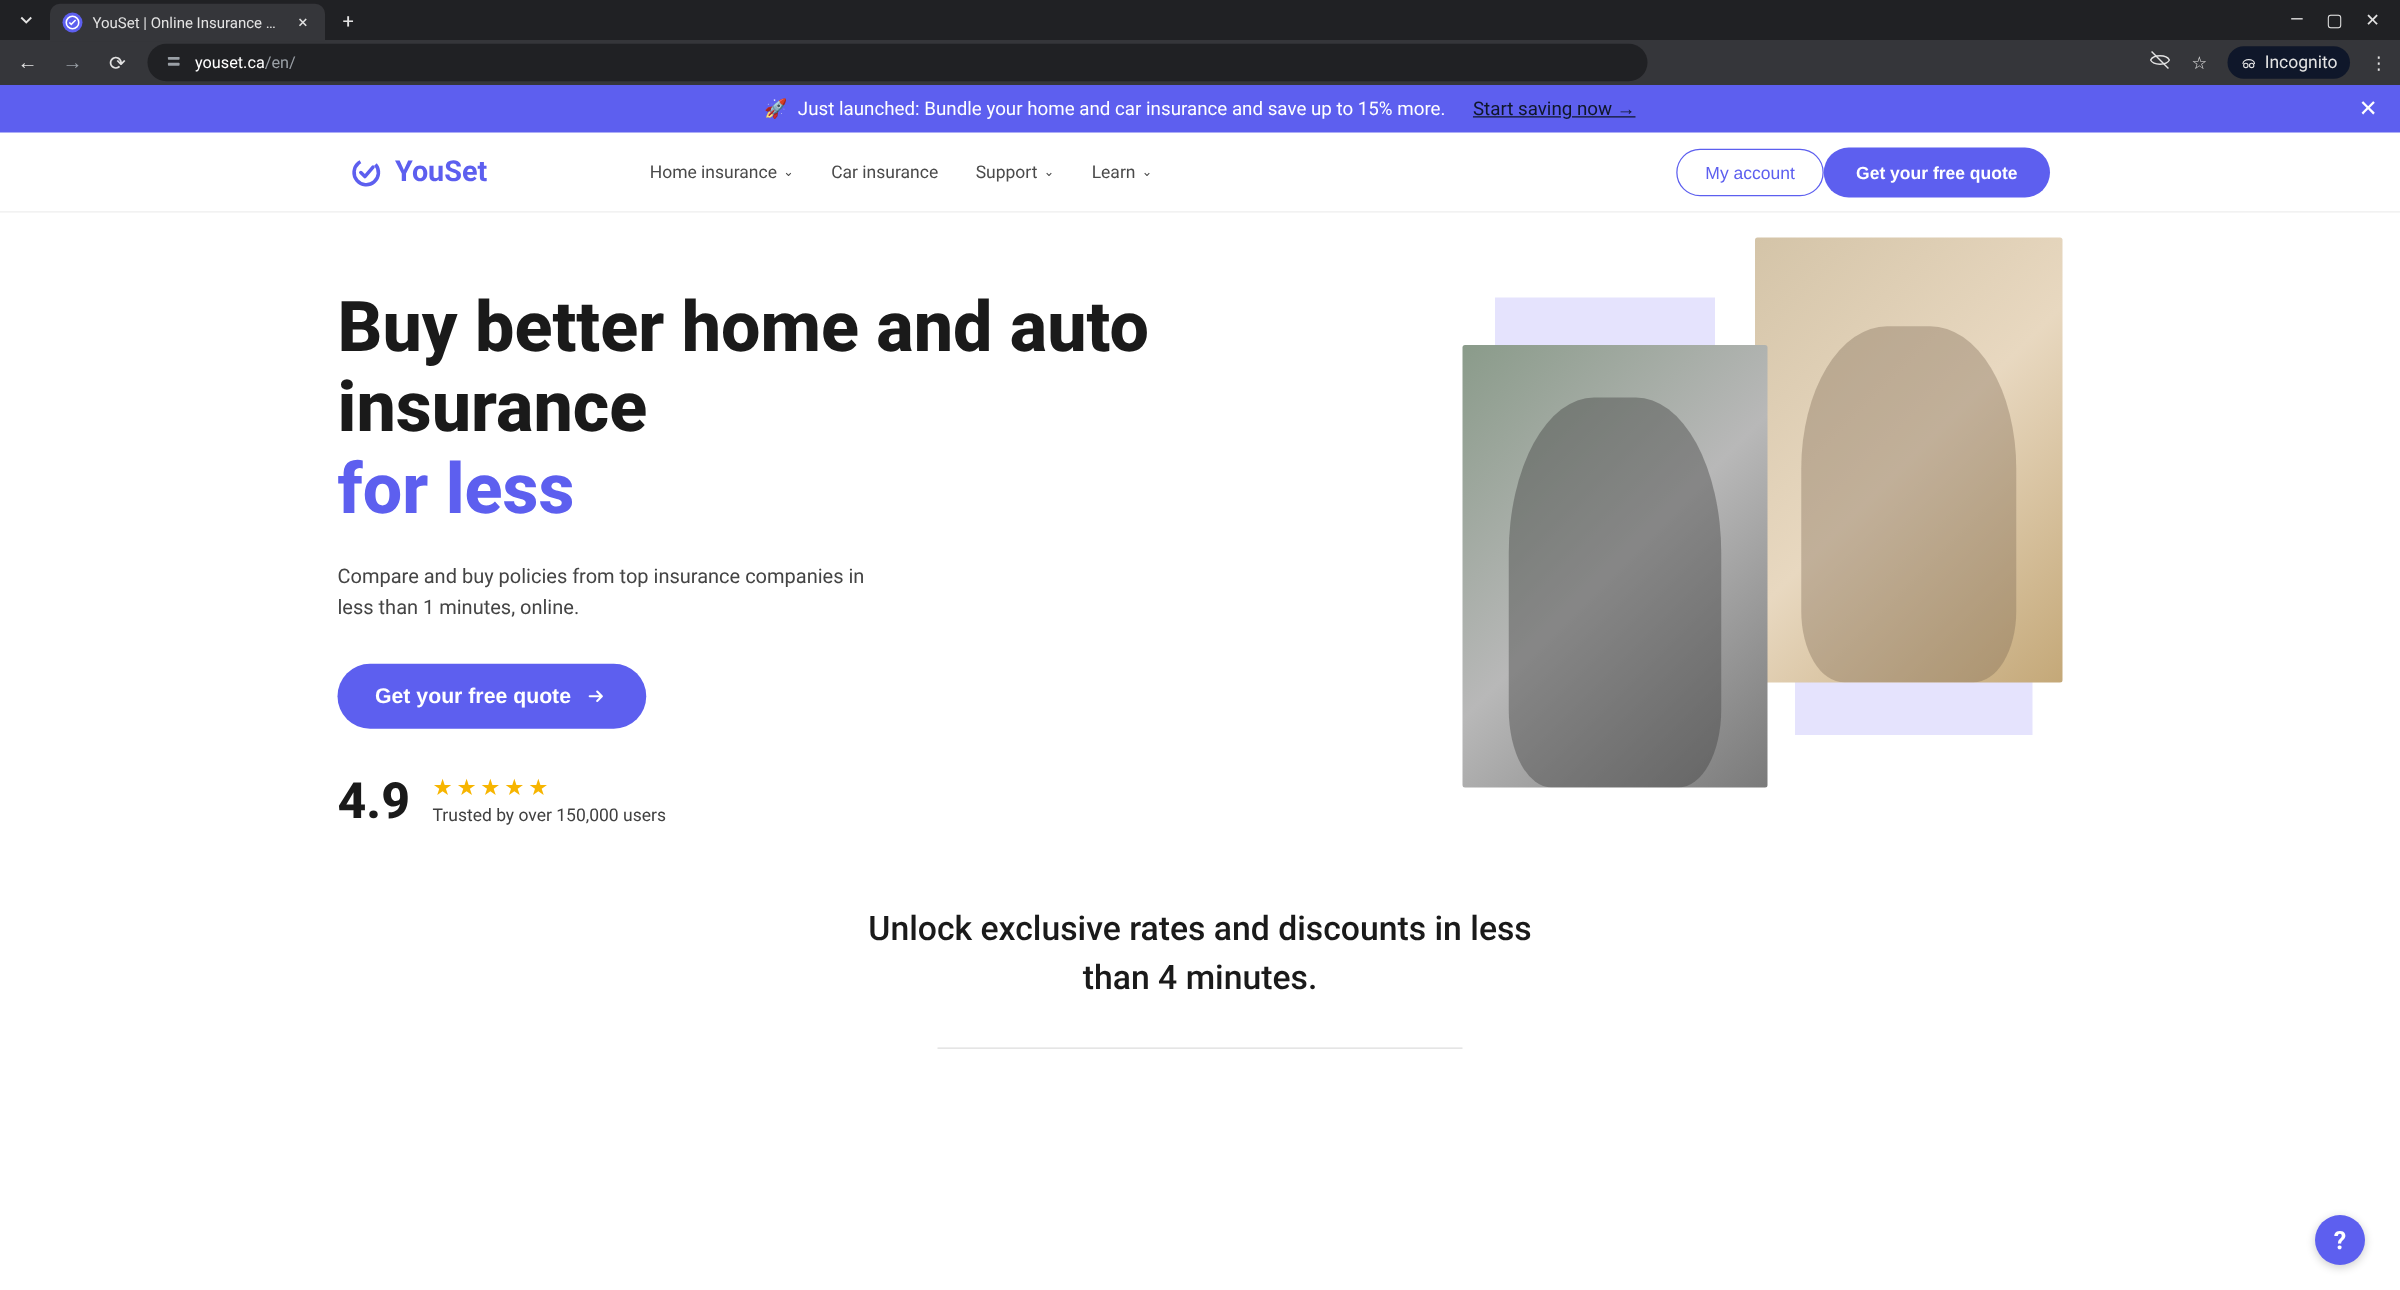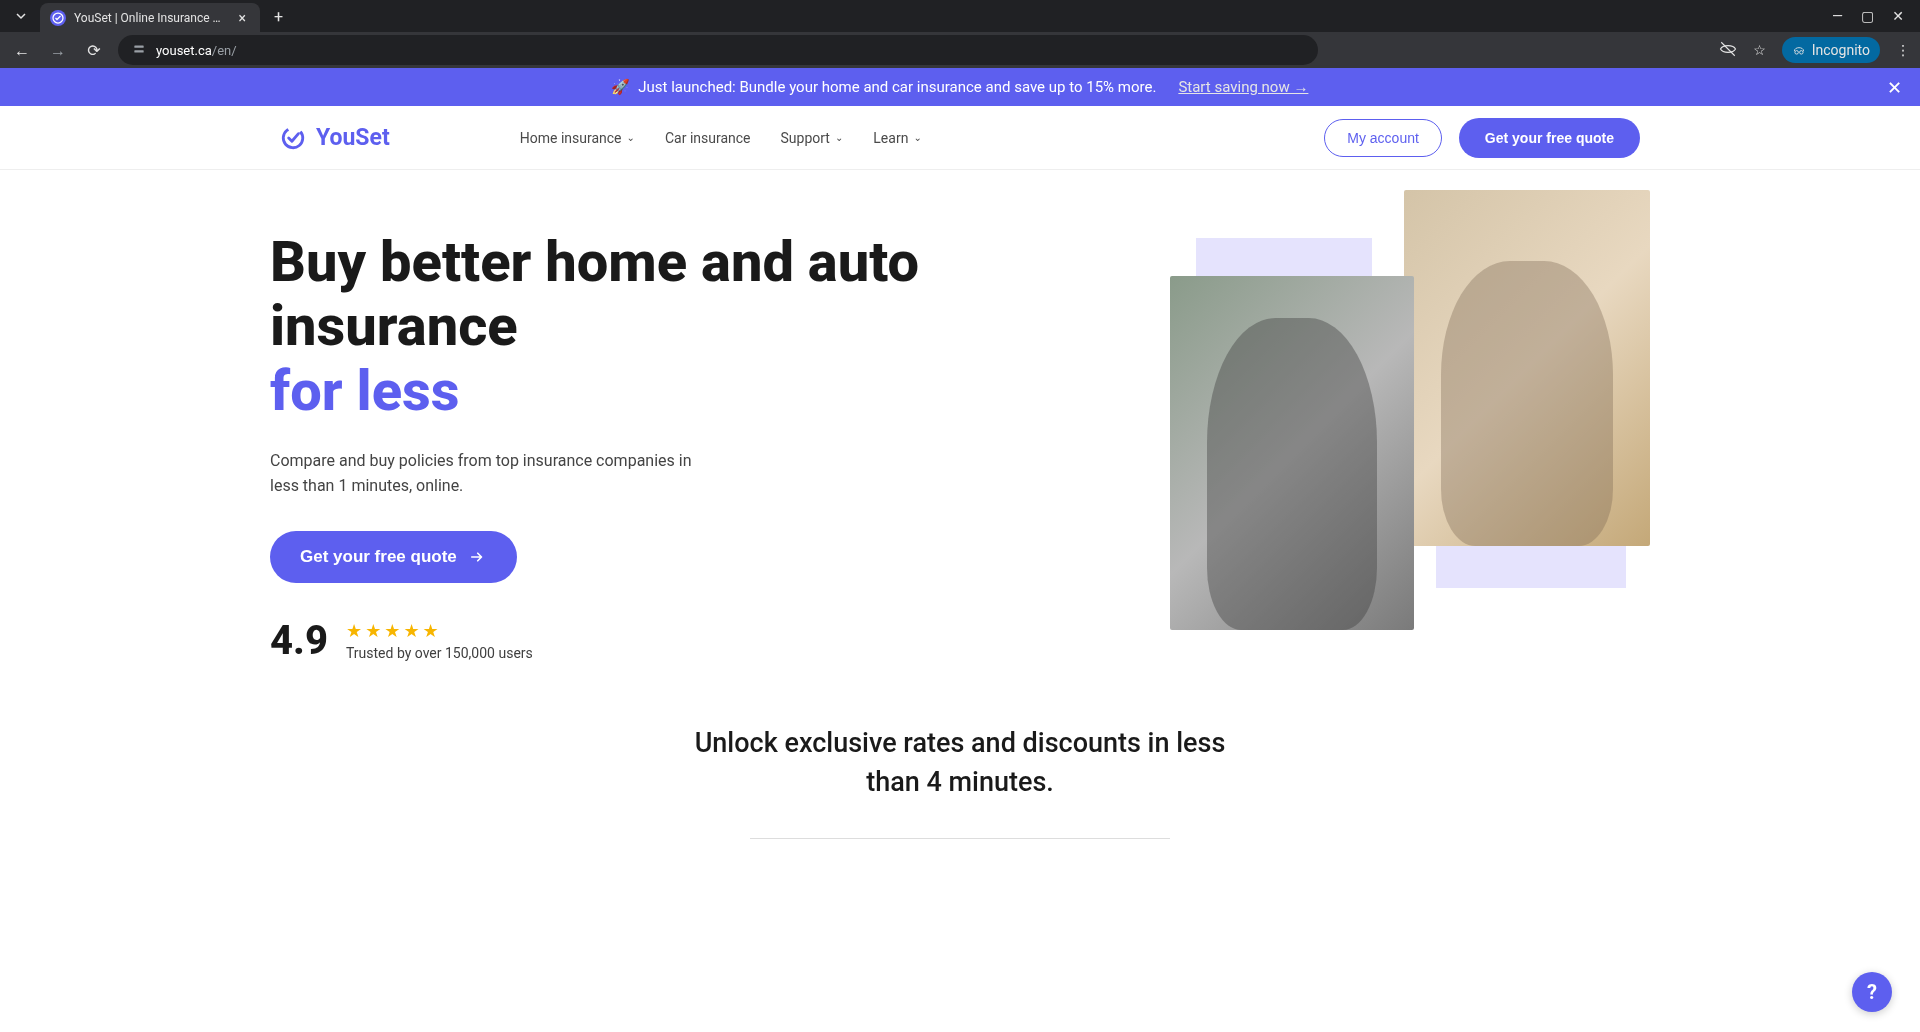--- a/index.html
+++ b/index.html
@@ -19,38 +19,38 @@
 .browser-bar { background: #35363a; height: 36px; display: flex; align-items: center; padding: 0 10px; gap: 12px; }
 .nav-btn { color:#9aa0a6; font-size:16px; cursor:pointer; width:24px; text-align:center;}
 .nav-btn.active { color:#e3e3e3; }
 .url-bar { flex:1; background:#202124; border-radius:18px; height:30px; display:flex; align-items:center; padding:0 14px; gap:10px; max-width:1200px; }
 .url-icon { color:#9aa0a6; font-size:12px; }
 .url-text { color:#e3e3e3; font-size:13px; }
 .url-text .domain { color:#fff; }
 .url-text .path { color:#9aa0a6; }
 .right-icons { display:flex; align-items:center; gap:16px; margin-left:auto; color:#e3e3e3;}
 .right-icons span { cursor:pointer; font-size:14px;}
-.incognito-badge { display:flex; align-items:center; gap:6px; background:#0369a1; border-radius:14px; padding:5px 10px; font-size:12px; }
+.incognito-badge { display:flex; align-items:center; gap:6px; background:#0f172a; border-radius:14px; padding:5px 10px; font-size:12px; }
 
 
 .page { background:#fff; min-height:calc(1032px - 68px); position:relative; }
 
 .announce-bar { background:#5d5fef; color:#fff; height:38px; display:flex; align-items:center; justify-content:center; font-size:15px; position:relative; }
 .announce-bar .rocket { margin-right:8px; }
-.announce-bar a { color:#e5e5e5; text-decoration:underline; margin-left:22px; }
+.announce-bar a { color:#0f172a; text-decoration:underline; margin-left:22px; }
 .announce-close { position:absolute; right:18px; color:#fff; font-size:18px; cursor:pointer; }
 
 .header { height:64px; border-bottom:1px solid #eee; display:flex; align-items:center; padding:0 280px; background:#fff; }
 .logo { display:flex; align-items:center; gap:10px; cursor:pointer;}
 .logo-mark { width:26px; height:26px; }
 .logo-text { font-size:23px; font-weight:700; color:#5d5fef; }
 .nav { display:flex; gap:30px; margin-left:130px; align-items:center;}
 .nav-item { color:#4a4a4a; font-size:14px; cursor:pointer; display:flex; align-items:center; gap:5px;}
 .chev { font-size:10px; }
-.header-actions { margin-left:auto; display:flex; gap:17px; align-items:center;}
+.header-actions { margin-left:auto; display:flex; gap:0; align-items:center;}
 .btn-outline { border:1.5px solid #5d5fef; color:#5d5fef; background:#fff; border-radius:22px; padding:10px 22px; font-size:14px; font-weight:500; cursor:pointer;}
 .btn-primary { background:#5d5fef; color:#fff; border:none; border-radius:22px; padding:12px 26px; font-size:14px; font-weight:600; cursor:pointer;}
 
 .hero { display:flex; padding:60px 270px 40px; gap:40px; position:relative;}
 .hero-left { flex:1; }
 h1 { font-size:56px; font-weight:800; line-height:1.15; color:#1a1a1a; margin-bottom:26px;}
 h1 .accent { color:#5d5fef; display:block;}
 .hero-sub { font-size:16px; color:#444; line-height:1.55; max-width:450px; margin-bottom:32px;}
 .btn-hero { background:#5d5fef; color:#fff; border:none; border-radius:27px; padding:16px 30px; font-size:17px; font-weight:600; cursor:pointer; display:inline-flex; align-items:center; gap:10px;}
 .arrow-circle { width:20px; height:20px; display:inline-flex; align-items:center; justify-content:center; }

